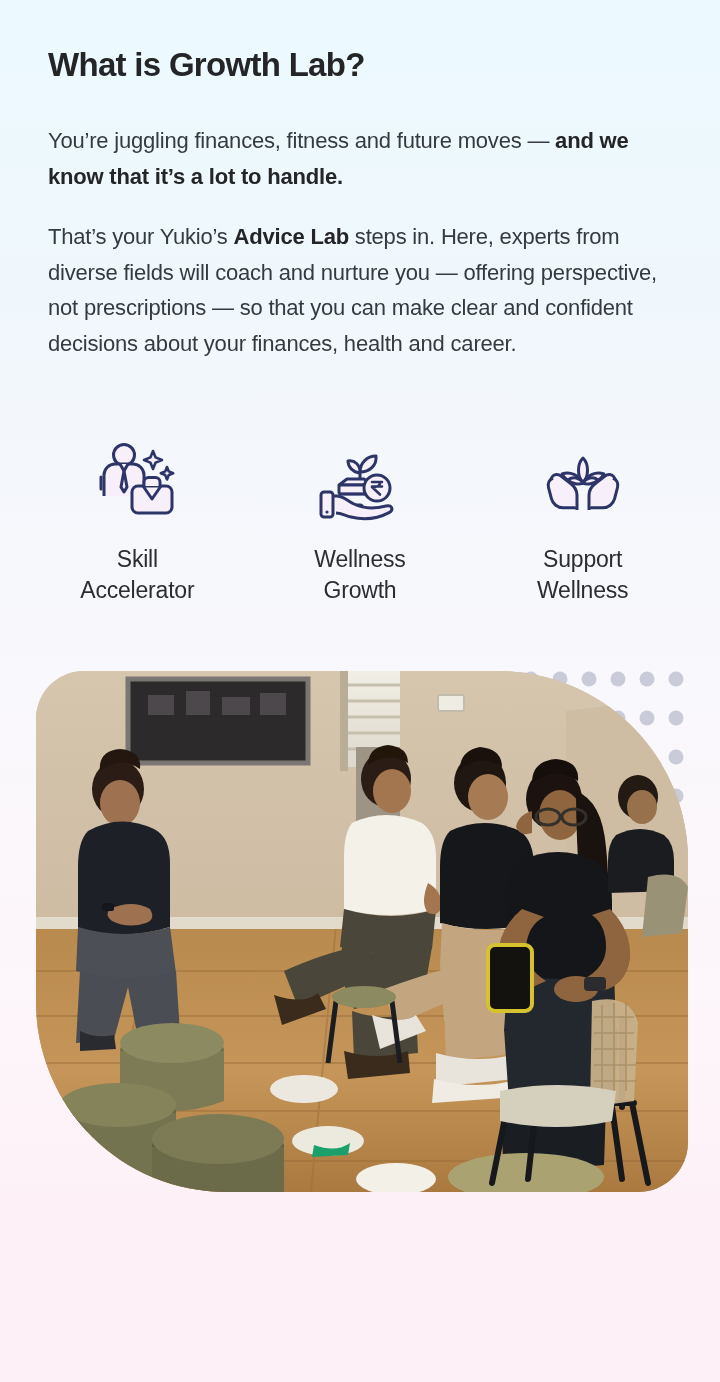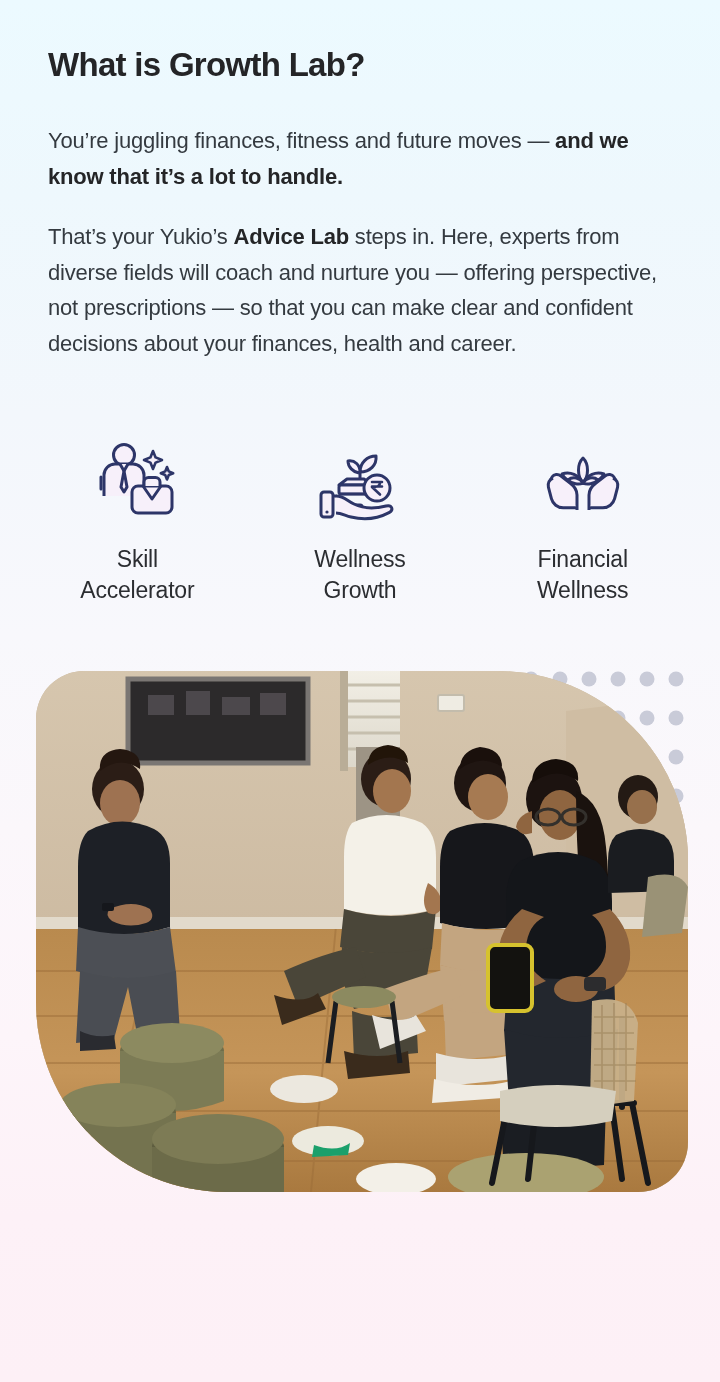--- a/index.html
+++ b/index.html
@@ -186,21 +186,21 @@
         <path d="M46 49 c-8 2-17-2-21-9 8-3 17 1 21 9z" fill="#f7f0fa" stroke="#2d3568" stroke-width="3" stroke-linejoin="round"></path>
         <path d="M46 49 c8 2 17-2 21-9 -8-3 -17 1 -21 9z" fill="#f7f0fa" stroke="#2d3568" stroke-width="3" stroke-linejoin="round"></path>
         <path d="M46 49 c-4 2-11 1-15-3 5-4 12-2 15 3z" fill="#f7f0fa" stroke="#2d3568" stroke-width="3" stroke-linejoin="round"></path>
         <path d="M46 49 c4 2 11 1 15-3 -5-4 -12-2 -15 3z" fill="#f7f0fa" stroke="#2d3568" stroke-width="3" stroke-linejoin="round"></path>
         <path d="M40 76 V61 c0-5 -3-9 -7-12 l-9-7 c-3-2.4 -7-2 -9 1 -2 2.8 -1.4 6.6 1.4 8.8 l7.6 6" fill="#f7f0fa" stroke="#2d3568" stroke-width="3" stroke-linejoin="round"></path>
         <path d="M16 44 c-3.6 1.4 -5.6 5.4 -4.6 9.2 l3 11.4 c1.4 5.4 6.2 9.2 11.8 9.2 h13.8" fill="#f7f0fa" stroke="#2d3568" stroke-width="3" stroke-linejoin="round"></path>
         <path d="M52 76 V61 c0-5 3-9 7-12 l9-7 c3-2.4 7-2 9 1 2 2.8 1.4 6.6 -1.4 8.8 l-7.6 6" fill="#f7f0fa" stroke="#2d3568" stroke-width="3" stroke-linejoin="round"></path>
         <path d="M76 44 c3.6 1.4 5.6 5.4 4.6 9.2 l-3 11.4 c-1.4 5.4 -6.2 9.2 -11.8 9.2 h-13.8" fill="#f7f0fa" stroke="#2d3568" stroke-width="3" stroke-linejoin="round"></path>
       </svg>
     </span>
-    <span class="feature-label"><span>Financial</span><br><span>Wellness</span></span>
+    <span class="feature-label"><span>Support</span><br><span>Wellness</span></span>
   </div>
 
 </div>
 
 <div class="photo-area">
 
   <div class="dot-grid">
     <svg viewBox="0 0 232 205" width="232" height="205">
       <g fill="#c9cbd8">
         <circle cx="14" cy="17" r="7.5"></circle>

